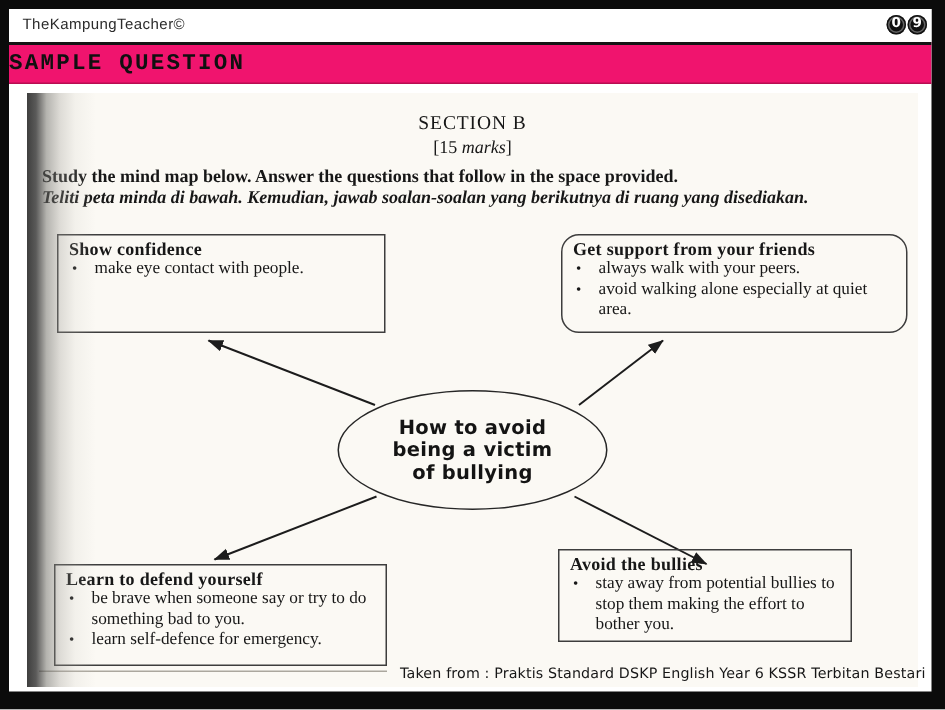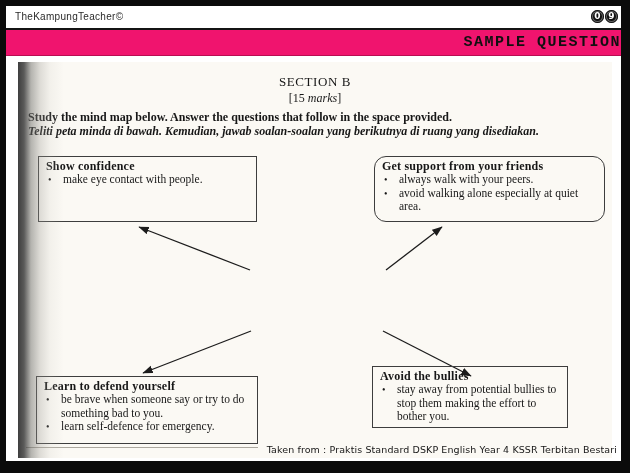--- a/index.html
+++ b/index.html
@@ -10,21 +10,21 @@
     font-family:"Liberation Sans",sans-serif;
   }
   
   .header{position:absolute;left:0;top:0;width:617px;height:22px;background:#ffffff;}
   .brand{position:absolute;left:9px;top:5px;font-size:10px;color:#2b2b2b;letter-spacing:.3px;}
   .badges{position:absolute;right:5px;top:4px;display:flex;gap:1px;}
   .badge{width:13px;height:13px;border-radius:50%;background:#101010;color:#ffffff;
          font:bold 9px/13px "DejaVu Sans",sans-serif;text-align:center;box-shadow:inset 0 0 0 1px #101010,inset 0 0 0 2px rgba(255,255,255,.35);}
   
   .banner{position:absolute;left:0;top:22px;width:615px;height:28px;background:#F0146E;
-          border-top:2px solid #141414;border-bottom:1px solid #b80d52;text-align:right;}
+          border-top:2px solid #141414;border-bottom:1px solid #b80d52;text-align:left;}
   .banner span{font-family:"Liberation Mono",monospace;font-weight:bold;font-size:15px;
                line-height:25px;color:#101010;letter-spacing:1.5px;}
   
   .paper{position:absolute;left:12px;top:56px;width:594px;height:396px;background:#FBF9F4;}
   .serif{font-family:"Liberation Serif","DejaVu Serif",serif;color:#171717;}
   .section-block{position:absolute;left:0;top:12px;width:100%;text-align:center;}
   .section-title{font-weight:normal;font-size:13px;letter-spacing:.6px;}
   .section-marks{font-size:12px;margin-top:1px;}
   .instructions{position:absolute;left:10px;top:48px;width:584px;font-size:12px;line-height:14px;}
   .instr-en{font-weight:bold;}
@@ -133,20 +133,25 @@
     </div>
 
     <div class="mbox box-br serif">
       <div class="box-title">Avoid the bullies</div>
       <div class="bullet">
           <span class="dot"></span>
           <span class="btxt">stay away from potential bullies to stop them making the effort to bother you.</span>
         </div>
     </div>
 
+    <div class="ellipse">
+      <div>How to avoid</div>
+      <div>being a victim</div>
+      <div>of bullying</div>
+    </div>
 
     <div class="scan-bottom-line"></div>
     <div class="scan-shadow"></div>
   </div>
 
-  <div class="attribution">Taken from : Praktis Standard DSKP English Year 4 KSSR  Terbitan Bestari</div>
+  <div class="attribution">Taken from : Praktis Standard DSKP English Year 6 KSSR  Terbitan Bestari</div>
 
 </div>
 
 </body></html>

